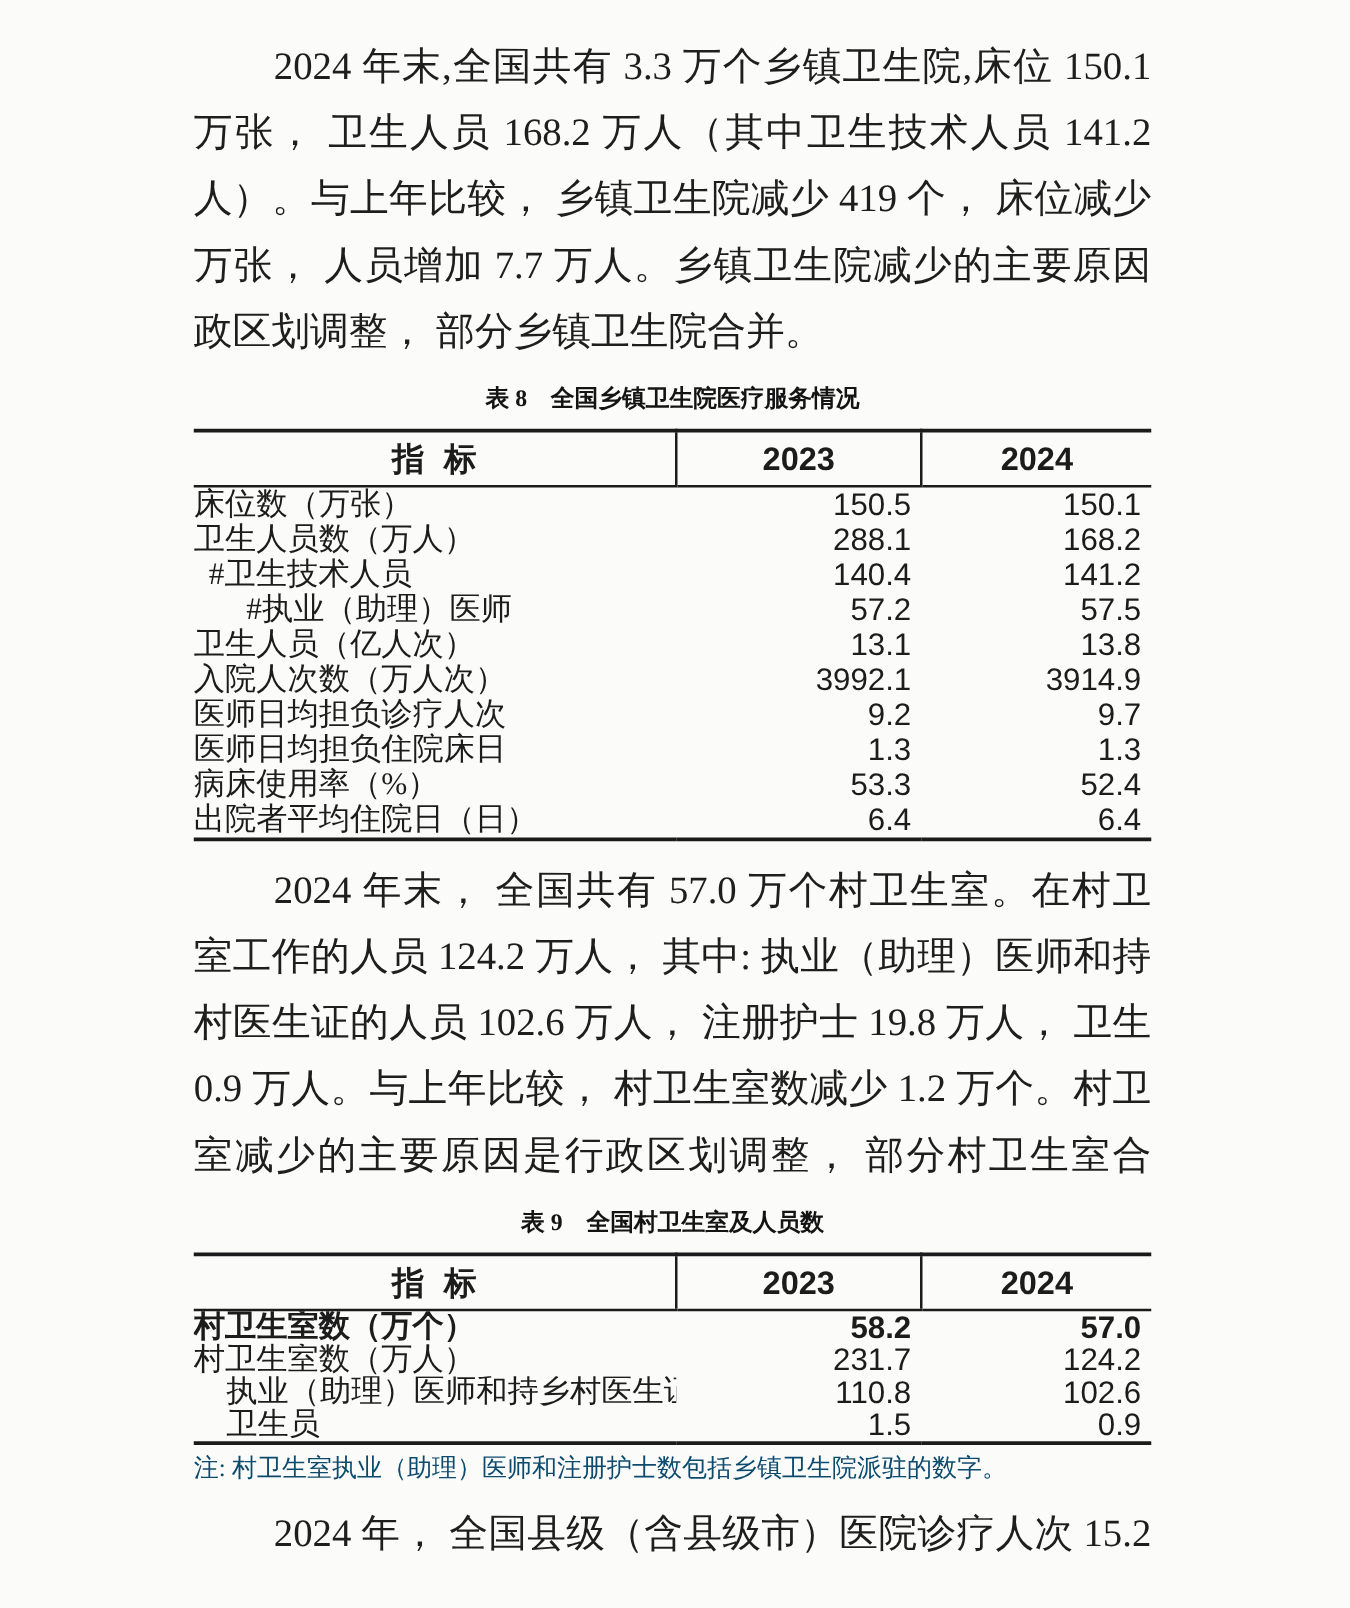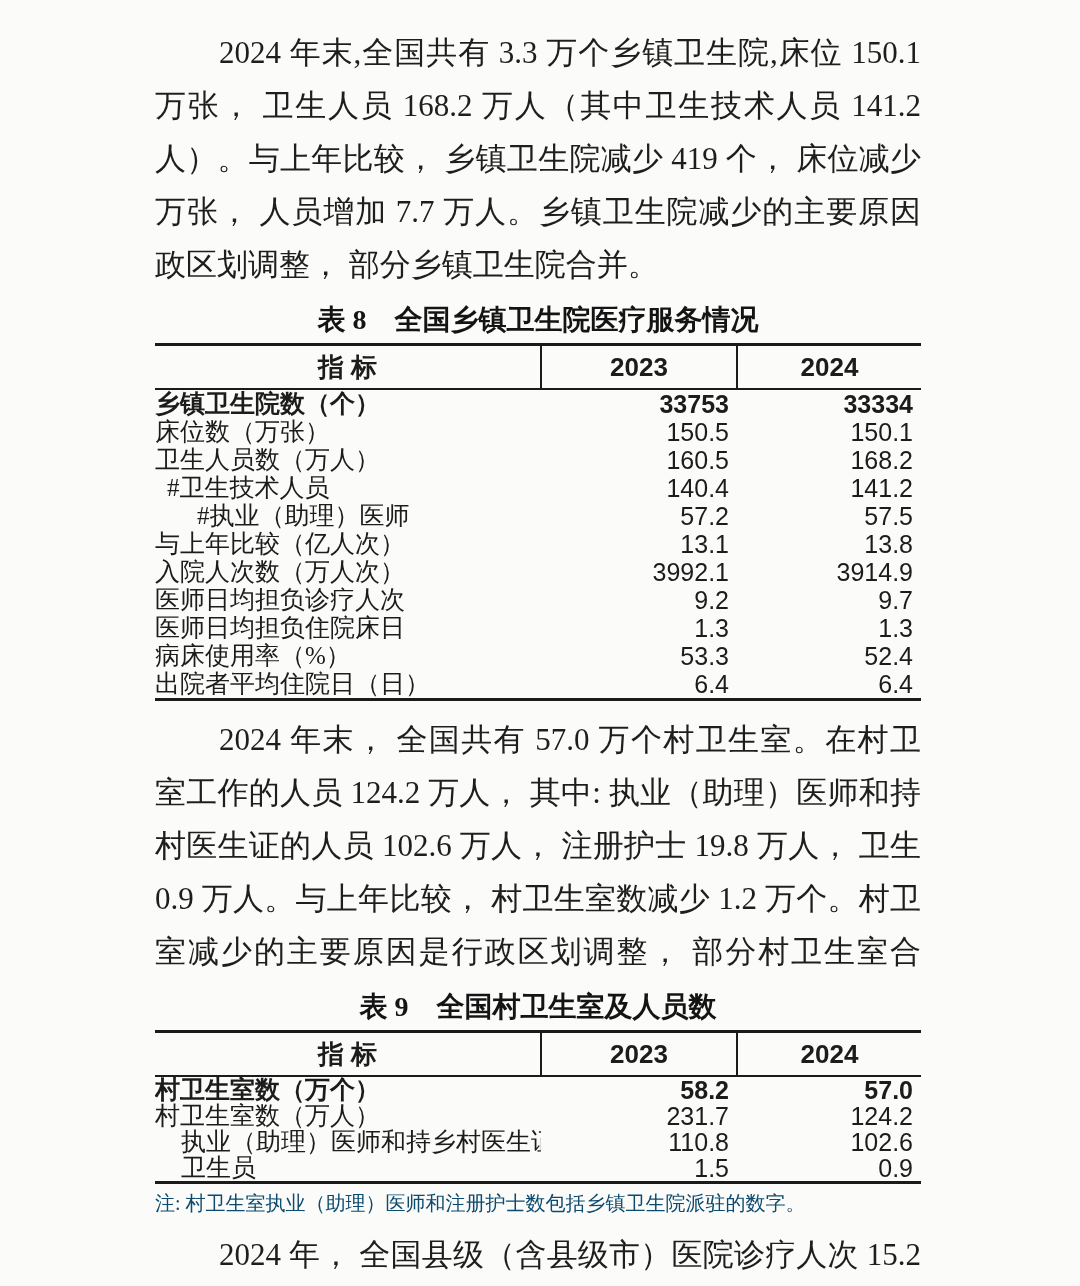--- a/index.html
+++ b/index.html
@@ -15,36 +15,36 @@
 
   
   .para { font-size:31px; line-height:53px; color:#1e1e1e; }
   .para .line { text-align:justify; text-align-last:justify; height:53px; overflow:hidden; }
   .para .line.first { text-indent:64px; }
   .para .line.last { text-align-last:left; }
 
   
   .tbl-title {
     text-align:center; font-weight:bold;
-    font-size:28px; line-height:30px;
+    font-size:19px; line-height:30px;
     margin-top:14px; margin-bottom:8px;
     color:#141414;
   }
 
   
   table.data-table {
     width:766px; border-collapse:collapse; table-layout:fixed;
     border-top:3px solid #1b1b1b; border-bottom:3px solid #1b1b1b;
     color:#1c1c1c;
   }
   table.data-table thead th {
     font-size:26px; font-weight:bold; text-align:center;
     height:42px; padding:0;
     border-bottom:2px solid #1b1b1b;
-    font-family:Liberation Sans, sans-serif;
+    font-family:Liberation Mono, monospace;
   }
   table.data-table thead th.year { font-family:"Liberation Sans", sans-serif; }
   table.data-table thead th + th { border-left:2px solid #1b1b1b; }
   table.data-table tbody td { padding:0; }
   #table8 tbody td { height:28px; font-size:25px; line-height:28px; }
   #table9 tbody td { height:26px; font-size:25px; line-height:26px; }
   td.label { text-align:left; font-family:"Liberation Serif", serif; white-space:nowrap; overflow:hidden; }
   td.num   { text-align:right; padding-right:8px !important; font-family:"Liberation Sans", sans-serif; }
   tr.bold-row td { font-weight:bold; }
   #table8 td.ind1 { padding-left:12px; }
@@ -79,47 +79,42 @@
           <col style="width:184px">
         </colgroup>
       <thead>
         <tr>
           <th>指 标</th>
           <th class="year">2023</th>
           <th class="year">2024</th>
         </tr>
       </thead>
       <tbody>
-          <tr class="bold-row">
-            <td class="label ind0">乡镇卫生院数（个）</td>
-            <td class="num">33753</td>
-            <td class="num">33334</td>
-          </tr>
           <tr>
             <td class="label ind0">床位数（万张）</td>
             <td class="num">150.5</td>
             <td class="num">150.1</td>
           </tr>
           <tr>
             <td class="label ind0">卫生人员数（万人）</td>
-            <td class="num">160.5</td>
+            <td class="num">288.1</td>
             <td class="num">168.2</td>
           </tr>
           <tr>
             <td class="label ind1">#卫生技术人员</td>
             <td class="num">140.4</td>
             <td class="num">141.2</td>
           </tr>
           <tr>
             <td class="label ind2">#执业（助理）医师</td>
             <td class="num">57.2</td>
             <td class="num">57.5</td>
           </tr>
           <tr>
-            <td class="label ind0">与上年比较（亿人次）</td>
+            <td class="label ind0">卫生人员（亿人次）</td>
             <td class="num">13.1</td>
             <td class="num">13.8</td>
           </tr>
           <tr>
             <td class="label ind0">入院人次数（万人次）</td>
             <td class="num">3992.1</td>
             <td class="num">3914.9</td>
           </tr>
           <tr>
             <td class="label ind0">医师日均担负诊疗人次</td>

